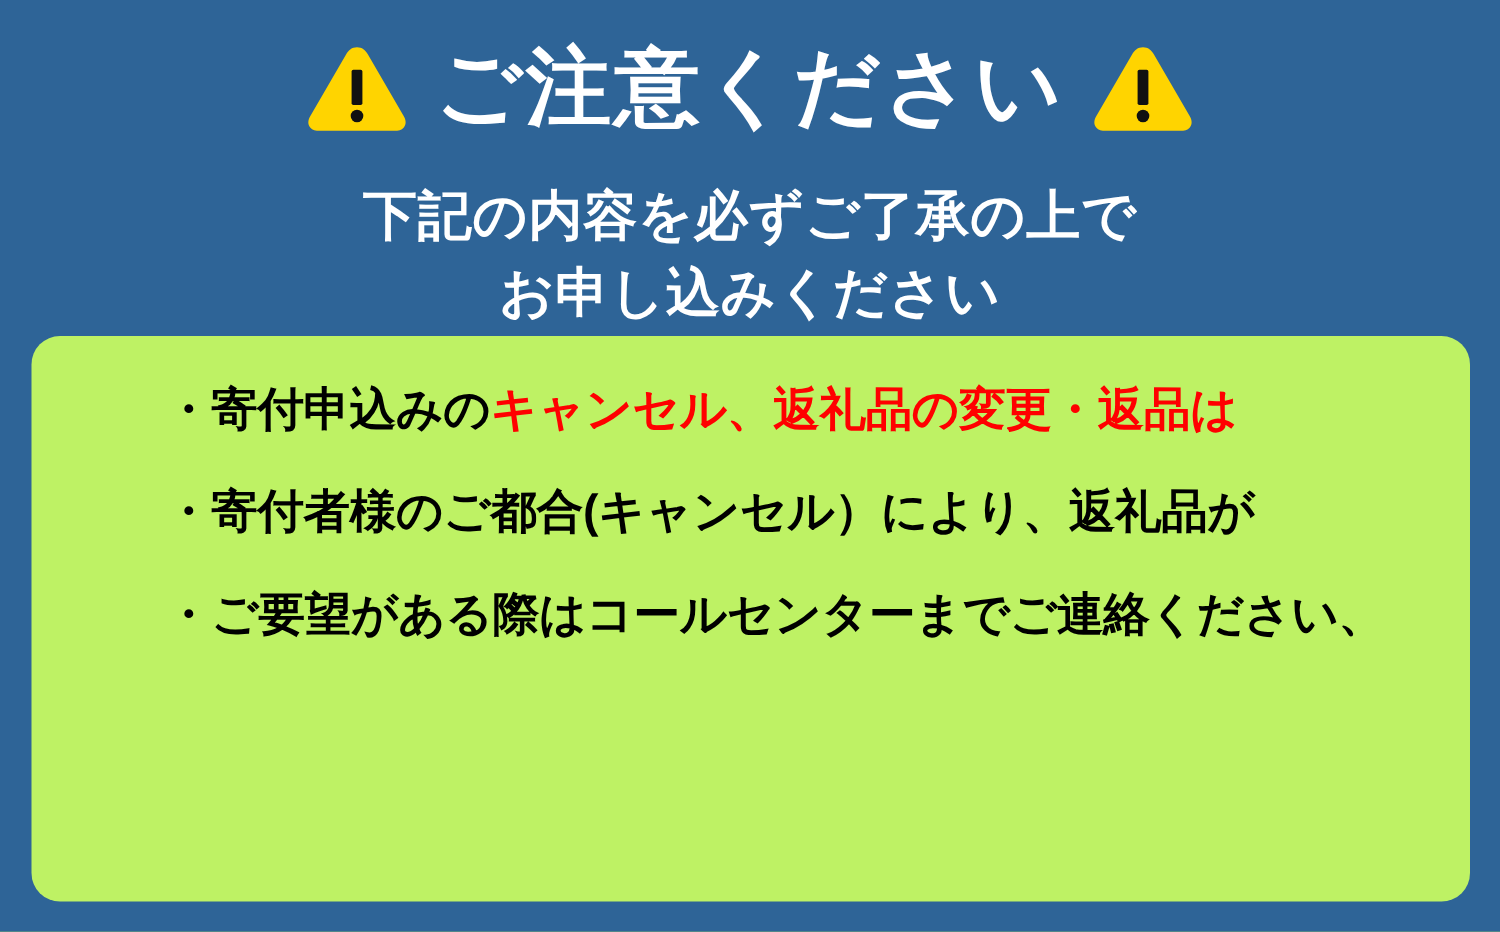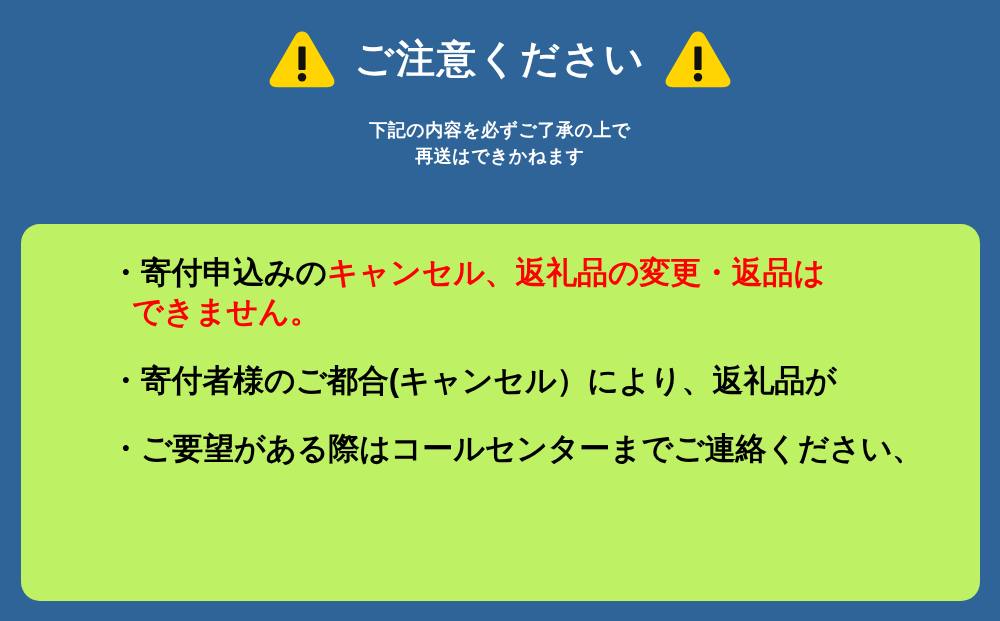--- a/index.html
+++ b/index.html
@@ -44,35 +44,35 @@
 
   .warn-icon {
     display: block;
     width: 68px;
     height: 62px;
     flex: 0 0 auto;
   }
 
   #banner-title {
     color: #ffffff;
-    font-size: 39px;
+    font-size: 57px;
     font-weight: bold;
     line-height: 1.08;
     letter-spacing: 2px;
     white-space: nowrap;
   }
 
   #banner-subtitle {
     position: absolute;
     left: 0;
     top: 118px;
     width: 1000px;
     text-align: center;
     color: #ffffff;
-    font-size: 18px;
+    font-size: 36px;
     font-weight: bold;
     line-height: 1.42;
     letter-spacing: 0.5px;
   }
   #banner-subtitle .sub-line {
     display: block;
   }
 
   
   #notice-card {
@@ -140,30 +140,29 @@
           <path d="M34 3.5 C30.6 3.5 28.4 5.4 26.8 8.2 L2.8 49.5 C1.2 52.3 1.1 55.0 2.8 57.0 C4.3 58.8 6.4 59.2 9.2 59.2 L58.8 59.2 C61.6 59.2 63.7 58.8 65.2 57.0 C66.9 55.0 66.8 52.3 65.2 49.5 L41.2 8.2 C39.6 5.4 37.4 3.5 34 3.5 Z" fill="#ffd400"></path>
           <rect x="30.4" y="18.5" width="7.2" height="23.5" rx="1.2" fill="#111111"></rect>
           <circle cx="34" cy="49.3" r="4.2" fill="#111111"></circle>
         </svg>
       </span>
 
     </div>
 
     <div id="banner-subtitle">
       <span class="sub-line">下記の内容を必ずご了承の上で</span>
-      <span class="sub-line">再送はできかねます</span>
+      <span class="sub-line">お申し込みください</span>
     </div>
 
   </div>
 
   <div id="notice-card">
     <div id="notice-list">
         <p class="notice-item">
           <span class="notice-line"><span class="txt-black">・寄付申込みの</span><span class="txt-red">キャンセル、返礼品の変更・返品は</span></span>
-          <span class="notice-line indent"><span class="txt-red">できません。</span></span>
         </p>
         <p class="notice-item">
           <span class="notice-line"><span class="txt-black">・寄付者様のご都合(キャンセル）により、返礼品が</span></span>
         </p>
         <p class="notice-item">
           <span class="notice-line"><span class="txt-black">・ご要望がある際はコールセンターまでご連絡ください、</span></span>
         </p>
       </div>
   </div>
 

